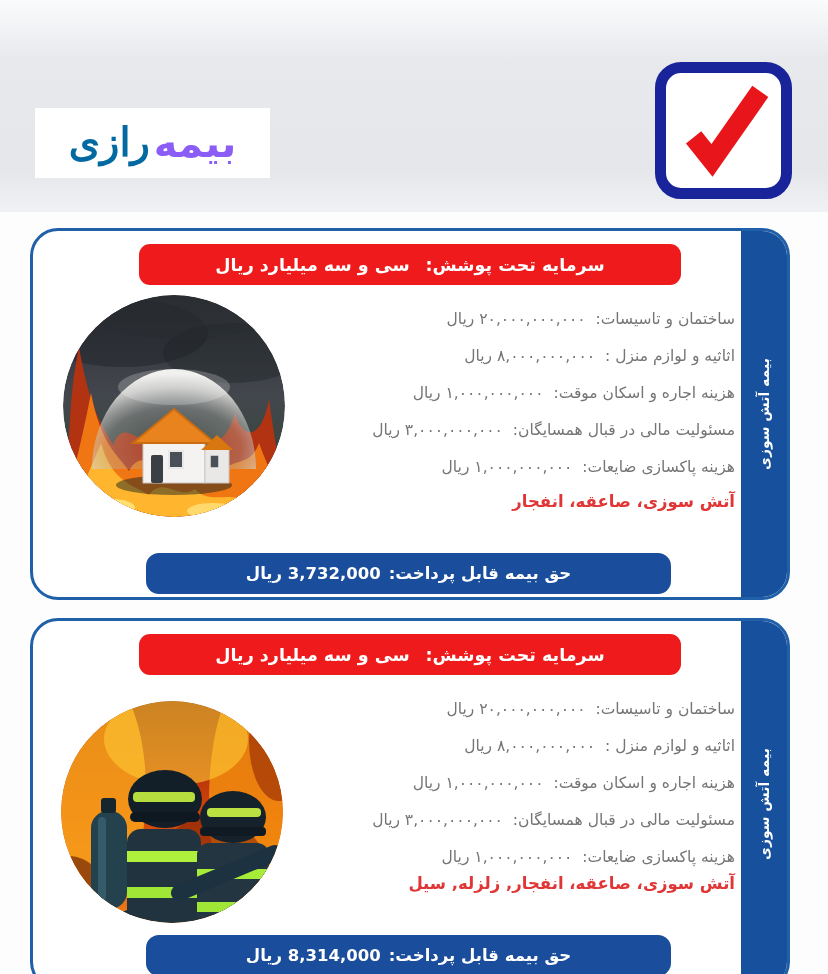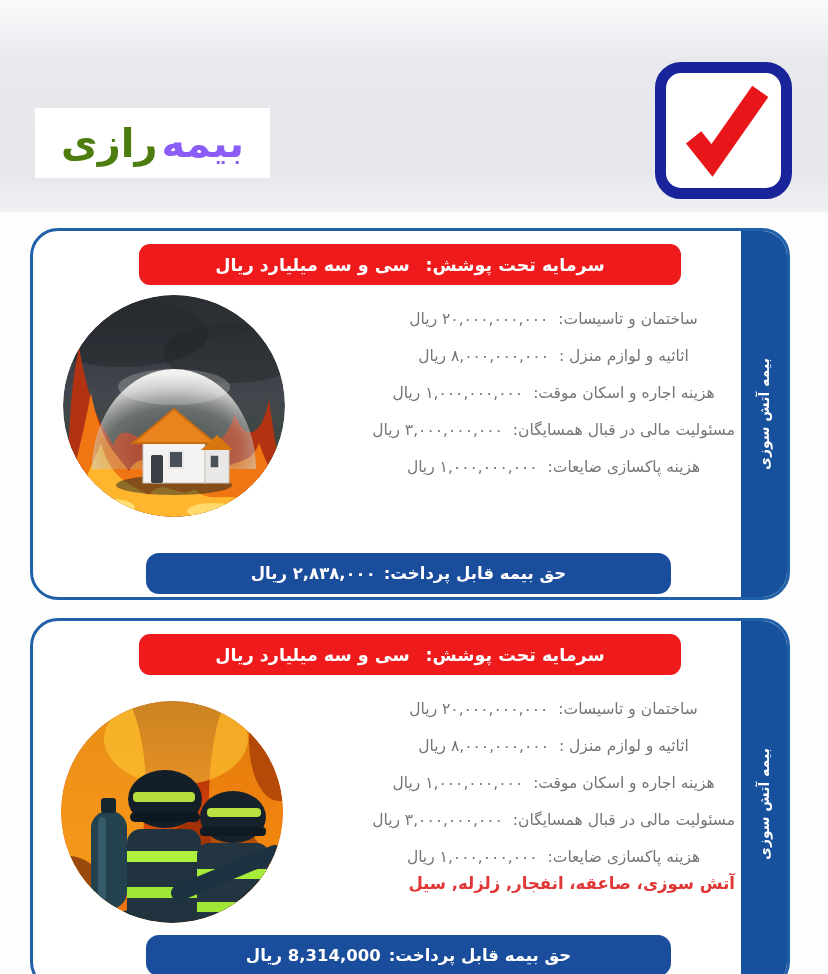--- a/index.html
+++ b/index.html
@@ -8,21 +8,21 @@
   .page { position:relative; width:828px; height:974px; background:#fdfdfe; }
 
   
   .header { position:absolute; top:0; left:0; width:828px; height:212px;
             background:linear-gradient(180deg,#fafbfc 0%,#e7e9ed 28%,#e5e7eb 80%,#f0f1f4 100%); }
   .logo-box { position:absolute; left:35px; top:108px; width:235px; height:70px;
               background:#ffffff; display:flex; flex-direction:row-reverse;
               align-items:center; justify-content:center; gap:4px; }
   .logo-word { font-weight:bold; font-size:40px; line-height:1; }
   .logo-w1 { color:#8b5cf6; }
-  .logo-w2 { color:#4d7c0f; }
+  .logo-w2 { color:#0369a1;font-family:Liberation Serif, serif; }
   .check-box { position:absolute; left:655px; top:62px; width:137px; height:137px;
                background:#ffffff; border:11px solid #19239a; border-radius:26px; }
   .check-box svg { width:100%; height:100%; display:block; }
 
   
   .card { position:absolute; left:30px; width:760px; height:372px;
           background:#ffffff; border:3px solid #2060a8; border-radius:28px;
           overflow:hidden; }
   .card1 { top:228px; }
   .card2 { top:618px; }
@@ -40,21 +40,21 @@
             justify-content:center; gap:16px; font-weight:bold; font-size:17.5px; }
 
   .circle { position:absolute; width:222px; height:222px; border-radius:50%;
             overflow:hidden; }
   .card1 .circle { left:30px; top:64px; }
   .card2 .circle { left:28px; top:80px; }
   .circle svg { width:100%; height:100%; display:block; }
 
   .list { position:absolute; top:76px; right:52px; direction:rtl; text-align:right; }
   .row { color:#757575; font-size:15.5px; line-height:24px; margin-bottom:13px;
-         white-space:nowrap;text-align:center; }
+         white-space:nowrap; }
   .row .lbl { margin-left:5px; }
 
   .perils { position:absolute; right:52px; direction:rtl; text-align:right;
             color:#e03636; font-weight:bold; font-size:16.5px; white-space:nowrap; }
   .card1 .perils { top:261px; }
   .card2 .perils { top:253px; }
 
   .premium { position:absolute; left:113px; right:116px; height:41px;
              background:#1a4d9b; border-radius:13px; color:#ffffff;
              display:flex; direction:rtl; align-items:center; justify-content:center;
@@ -145,24 +145,25 @@
       <div class="row">
         <span class="lbl">مسئولیت مالی در قبال همسایگان:</span>
         <span class="val">۳,۰۰۰,۰۰۰,۰۰۰ ریال</span>
       </div>
       <div class="row">
         <span class="lbl">هزینه پاکسازی ضایعات:</span>
         <span class="val">۱,۰۰۰,۰۰۰,۰۰۰ ریال</span>
       </div>
     </div>
 
+    <div class="perils">آتش سوزی، صاعقه، انفجار</div>
 
     <div class="premium">
       <span>حق بیمه قابل پرداخت:</span>
-      <span>۲,۸۳۸,۰۰۰ ریال</span>
+      <span>3,732,000 ریال</span>
     </div>
 
     <div class="strip">
       <div class="vlabel">بیمه آتش سوزی</div>
     </div>
   </div>
 
   <div class="card card2">
 
     <div class="banner">

